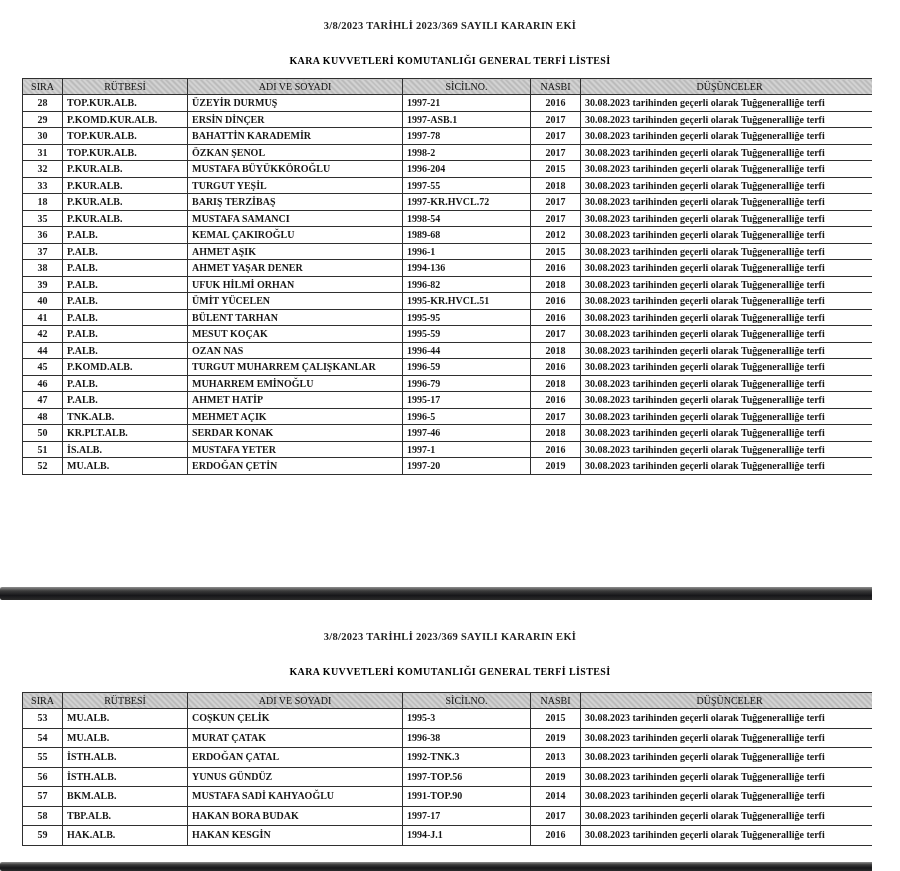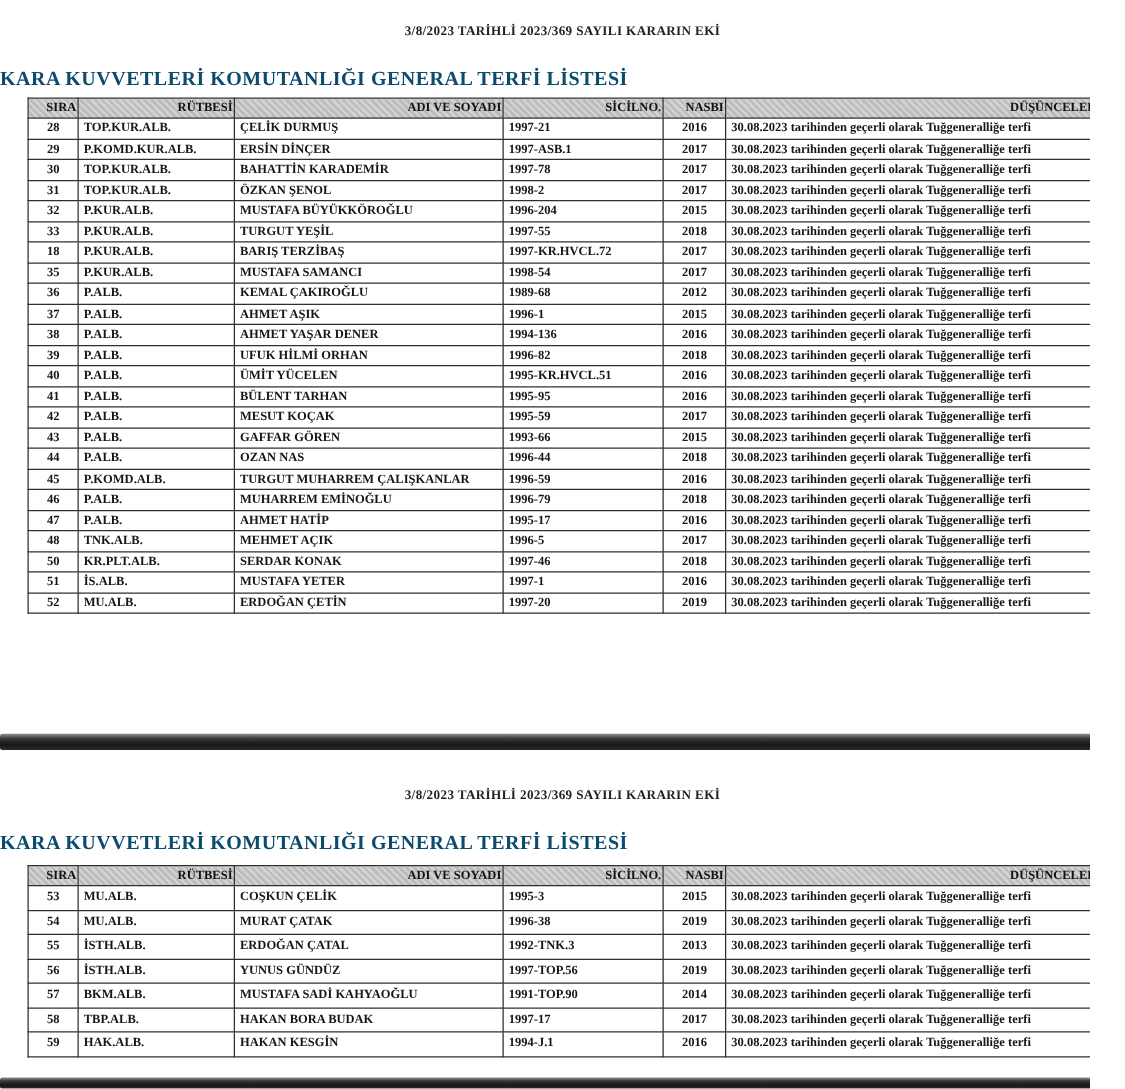--- a/index.html
+++ b/index.html
@@ -1,27 +1,27 @@
 <!DOCTYPE html>
 <html><head>
 <meta charset="utf-8">
 <style>
   html,body{margin:0;padding:0;background:#ffffff;}
   #screen{position:relative;width:872px;height:871px;background:#ffffff;overflow:hidden;
           font-family:"Liberation Serif", serif;color:#1b1b1b;}
   .doc-header{position:absolute;left:0;width:900px;text-align:center;
               font-size:10.5px;font-weight:bold;letter-spacing:.3px;color:#222;}
-  .doc-title{position:absolute;left:0;width:900px;
-             font-size:16px;font-weight:bold;letter-spacing:.4px;color:#0c4a6e;}
+  .doc-title{position:absolute;left:0;width:900px;text-align:center;
+             font-size:10px;font-weight:bold;letter-spacing:.4px;color:#000000;}
   table.terfi{position:absolute;left:22px;width:856px;border-collapse:collapse;
               table-layout:fixed;}
   table.terfi th{background-color:#c4c4c4;
     background-image:repeating-linear-gradient(45deg, rgba(255,255,255,.28) 0 2px, rgba(0,0,0,.05) 2px 4px);
-    border:1px solid #2f2f2f;font-size:10px;font-weight:bold;color:#111;
-    padding:2px 1px;text-align:right;white-space:nowrap;overflow:hidden;}
+    border:1px solid #2f2f2f;font-size:10px;font-weight:normal;color:#111;
+    padding:2px 1px;text-align:center;white-space:nowrap;overflow:hidden;}
   table.terfi td{border:1px solid #2f2f2f;font-size:10px;font-weight:bold;color:#161616;
     padding:0 4px;white-space:nowrap;overflow:hidden;text-align:left;}
   table.terfi td.col-0, table.terfi td.col-4{text-align:center;padding:0 1px;}
   #table1 td{height:15.5px;line-height:15.5px;}
   #table2 td{height:18.5px;line-height:18.5px;}
   .band{position:absolute;left:0;width:900px;
         background:linear-gradient(180deg,#8f8f8f 0%,#3a3a3a 30%,#17171a 65%,#2b2b2b 100%);
         border-radius:2px;}
   #separator-band{top:587px;height:13px;}
   #bottom-band{top:862px;height:9px;}
@@ -51,21 +51,21 @@
           <th>ADI VE SOYADI</th>
           <th>SİCİLNO.</th>
           <th>NASBI</th>
           <th>DÜŞÜNCELER</th>
         </tr>
       </thead>
     <tbody>
         <tr>
           <td class="col-0">28</td>
           <td class="col-1">TOP.KUR.ALB.</td>
-          <td class="col-2">ÇELİK DURMUŞ</td>
+          <td class="col-2">ÜZEYİR DURMUŞ</td>
           <td class="col-3">1997-21</td>
           <td class="col-4">2016</td>
           <td class="col-5">30.08.2023 tarihinden geçerli olarak Tuğgeneralliğe terfi</td>
         </tr>
         <tr>
           <td class="col-0">29</td>
           <td class="col-1">P.KOMD.KUR.ALB.</td>
           <td class="col-2">ERSİN DİNÇER</td>
           <td class="col-3">1997-ASB.1</td>
           <td class="col-4">2017</td>
@@ -166,28 +166,20 @@
           <td class="col-3">1995-95</td>
           <td class="col-4">2016</td>
           <td class="col-5">30.08.2023 tarihinden geçerli olarak Tuğgeneralliğe terfi</td>
         </tr>
         <tr>
           <td class="col-0">42</td>
           <td class="col-1">P.ALB.</td>
           <td class="col-2">MESUT KOÇAK</td>
           <td class="col-3">1995-59</td>
           <td class="col-4">2017</td>
-          <td class="col-5">30.08.2023 tarihinden geçerli olarak Tuğgeneralliğe terfi</td>
-        </tr>
-        <tr>
-          <td class="col-0">43</td>
-          <td class="col-1">P.ALB.</td>
-          <td class="col-2">GAFFAR GÖREN</td>
-          <td class="col-3">1993-66</td>
-          <td class="col-4">2015</td>
           <td class="col-5">30.08.2023 tarihinden geçerli olarak Tuğgeneralliğe terfi</td>
         </tr>
         <tr>
           <td class="col-0">44</td>
           <td class="col-1">P.ALB.</td>
           <td class="col-2">OZAN NAS</td>
           <td class="col-3">1996-44</td>
           <td class="col-4">2018</td>
           <td class="col-5">30.08.2023 tarihinden geçerli olarak Tuğgeneralliğe terfi</td>
         </tr>

